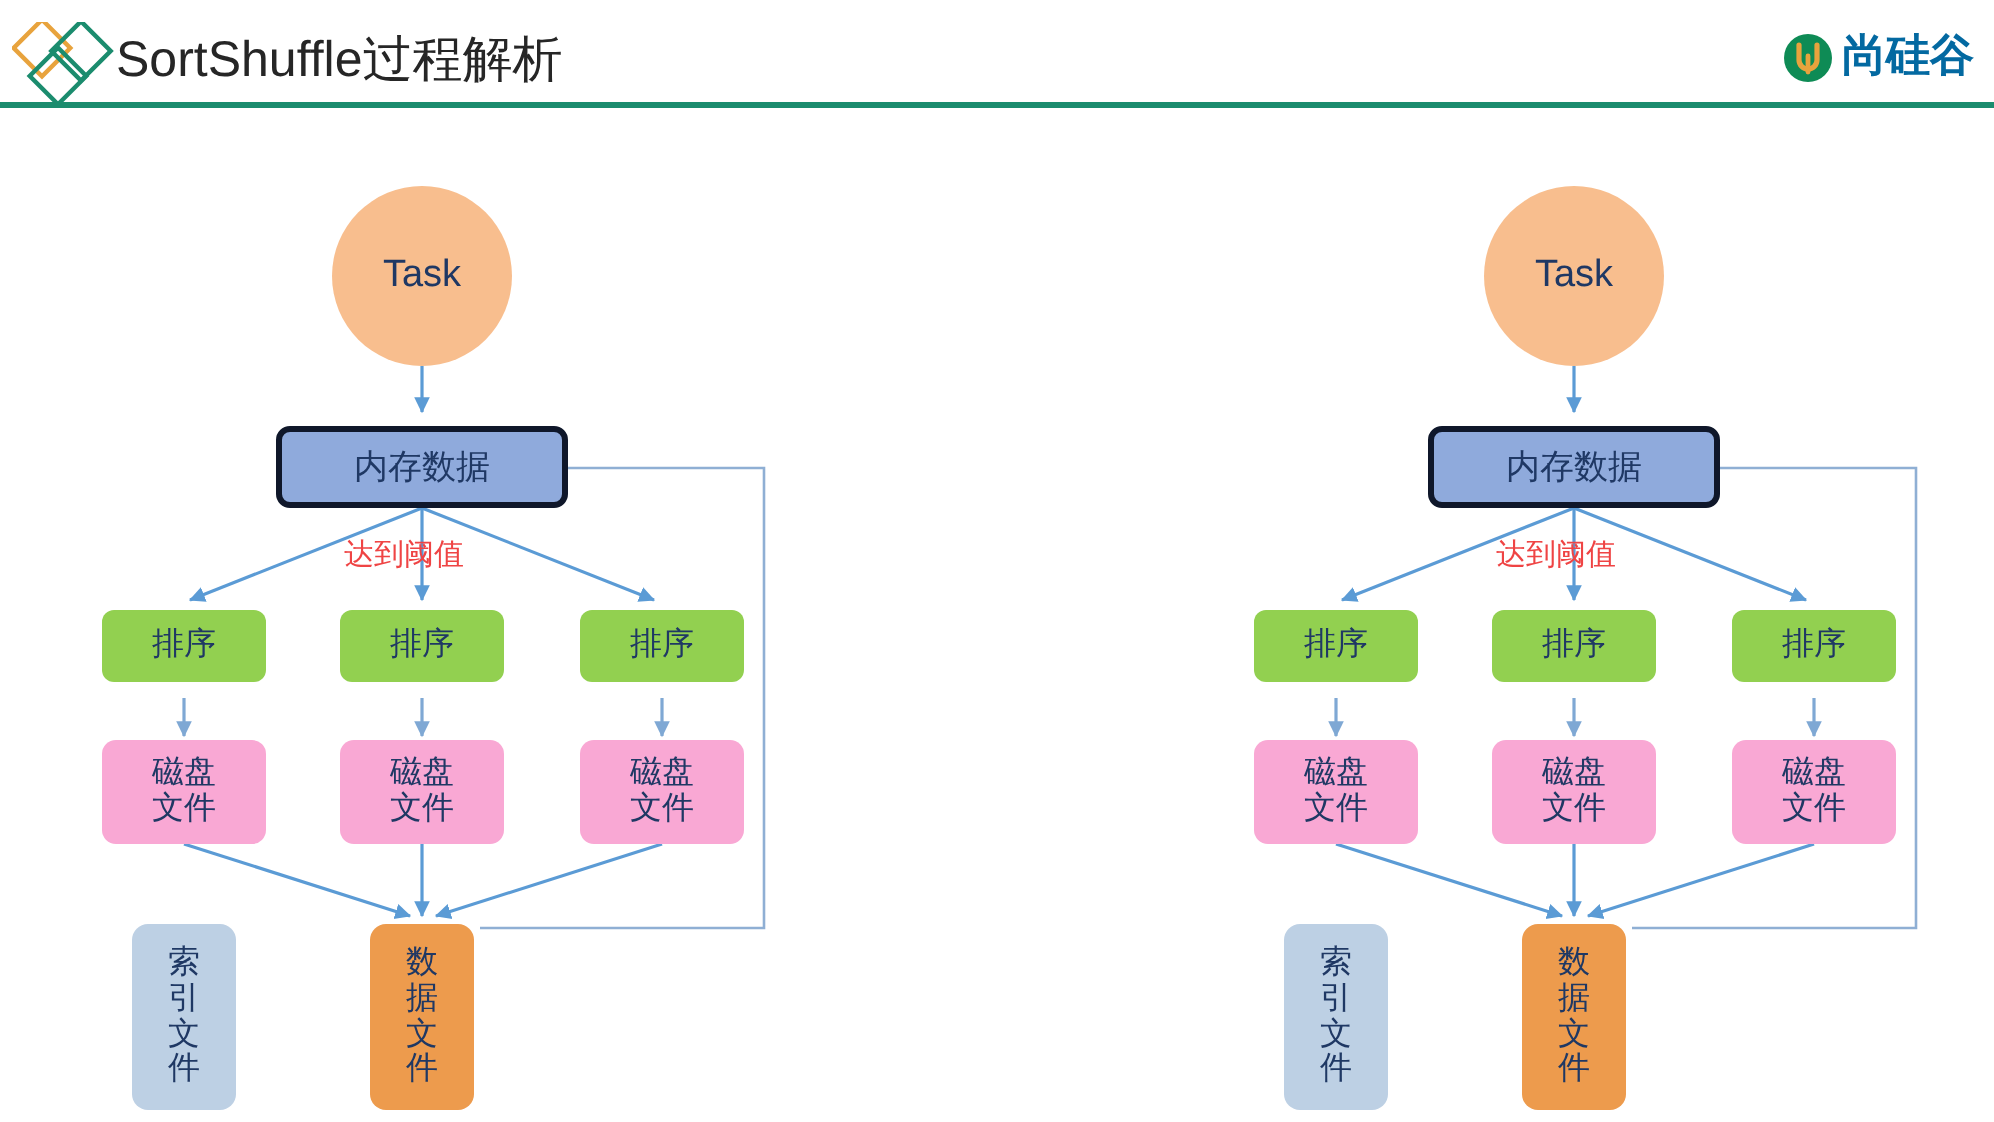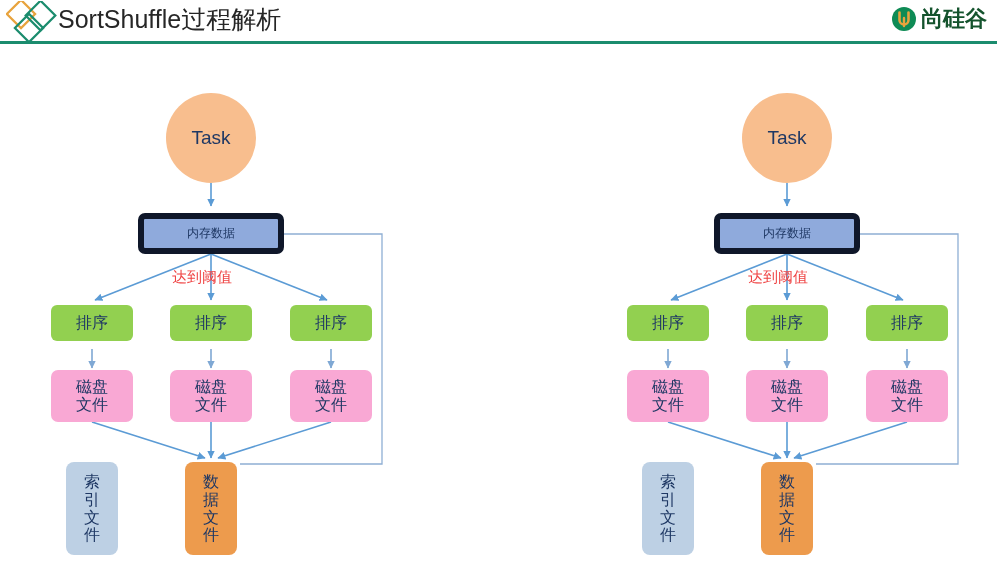--- a/index.html
+++ b/index.html
@@ -4,21 +4,21 @@
 <style>
   html,body{margin:0;padding:0;}
   body{
     width:997px;height:561px;
     background:#ffffff;
     font-family:"Liberation Sans","DejaVu Sans",sans-serif;
     overflow:hidden;position:relative;
   }
   
   #header{
-    position:absolute;left:0;top:0;width:997px;height:45px;
+    position:absolute;left:0;top:10px;width:997px;height:45px;
     background:#ffffff;
   }
   #header-rule{
     position:absolute;left:0;top:41px;width:997px;height:3px;
     background:#1B8C6E;
   }
   #logo-diamonds{
     position:absolute;left:6px;top:1px;width:54px;height:42px;
   }
   #page-title{
@@ -26,21 +26,21 @@
     font-size:25px;color:#262626;
     font-family:"Liberation Sans","DejaVu Sans",sans-serif;
     letter-spacing:0px;white-space:nowrap;
   }
   #brand{
     position:absolute;right:10px;top:4px;
     height:30px;display:flex;align-items:center;gap:4px;
   }
   #brand-mark{width:26px;height:26px;}
   #brand-name{
-    font-size:22px;color:#14532d;font-weight:bold;
+    font-size:22px;color:#0369a1;font-weight:bold;
     font-family:"DejaVu Sans",sans-serif;
     white-space:nowrap;line-height:26px;
   }
   
   #canvas{
     position:absolute;left:0;top:45px;width:992px;height:516px;margin-top:33px;
   }
   svg.wires{
     position:absolute;left:0;top:0;width:997px;height:516px;
     pointer-events:none;
@@ -53,22 +53,22 @@
     font-family:"Liberation Sans","DejaVu Sans",sans-serif;
     box-sizing:border-box;
     line-height:1.12;
   }
   .task{
     width:90px;height:90px;border-radius:50%;
     background:#F8BE8E;font-size:19px;
   }
   .mem{
     width:146px;height:41px;border-radius:7px;
-    background:#8FAADC;border:6px solid #0f172a;
-    font-size:12px;
+    background:#8FAADC;border:3px solid #0f172a;
+    font-size:17px;
   }
   .sort{
     width:82px;height:36px;border-radius:6px;
     background:#92D050;font-size:16px;
   }
   .disk{
     width:82px;height:52px;border-radius:7px;
     background:#f9a8d4;font-size:16px;
   }
   .idxfile{

